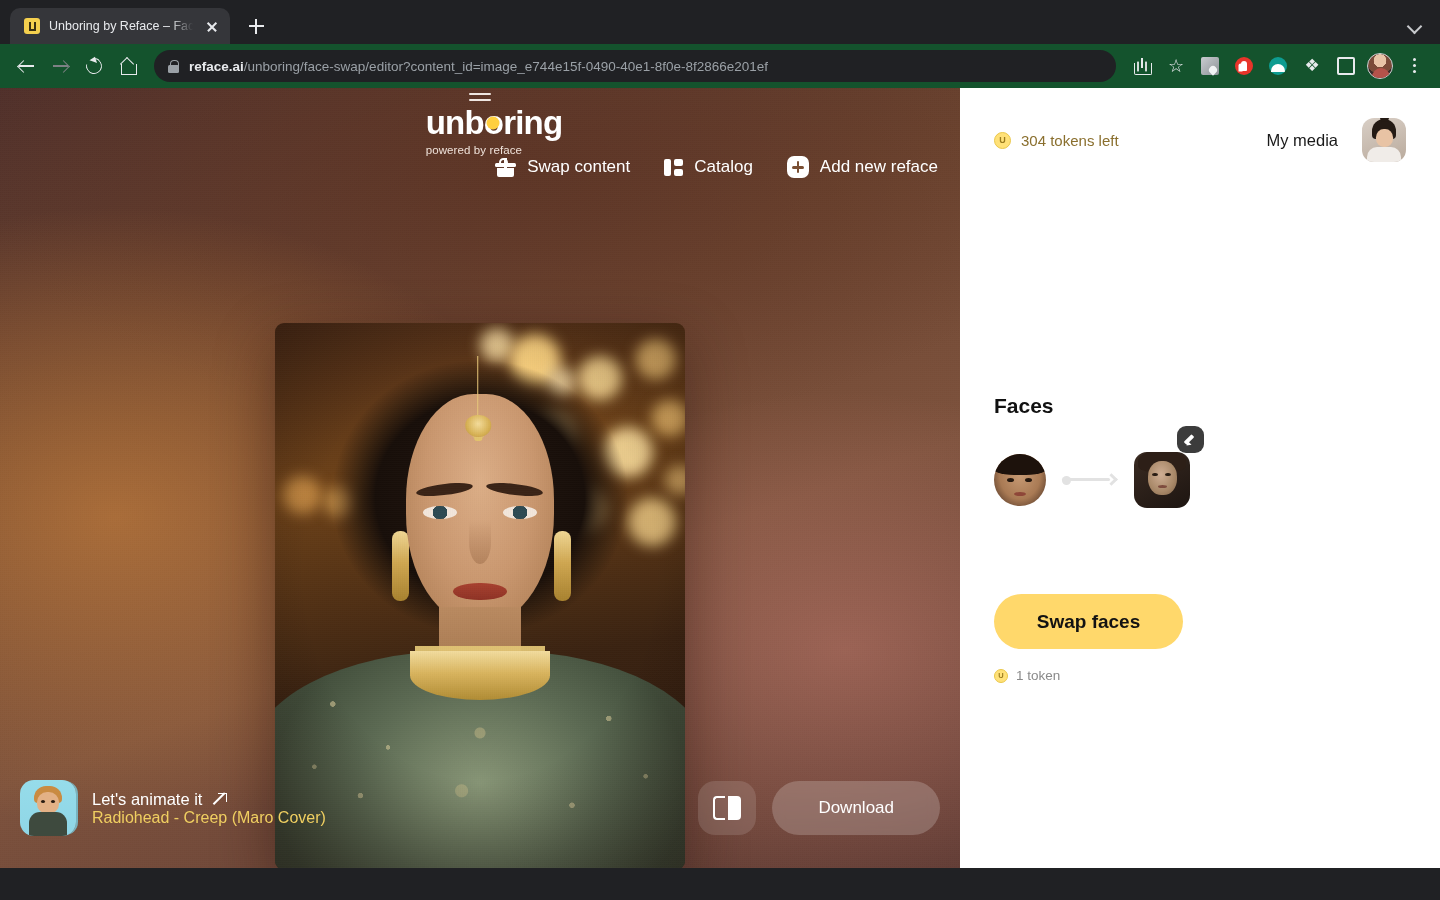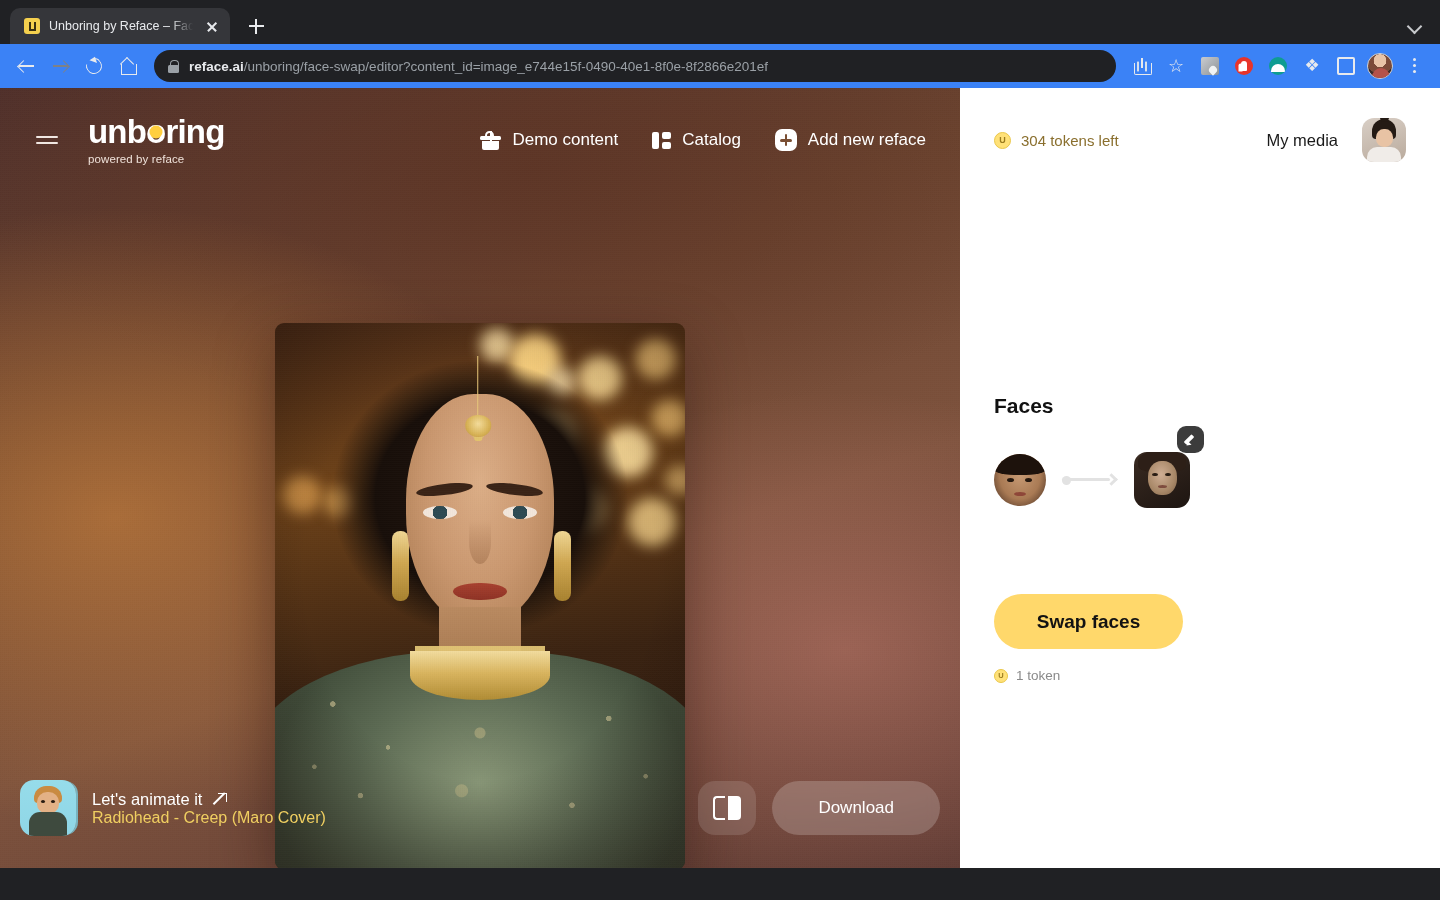--- a/index.html
+++ b/index.html
@@ -65,21 +65,21 @@
     width: 22px; height: 22px;
   }
   .tabsearch::before {
     content: ""; position: absolute; left: 5px; top: 7px;
     width: 9px; height: 9px;
     border-right: 2px solid #c7c9cc; border-bottom: 2px solid #c7c9cc;
     transform: rotate(45deg);
   }
 
   .toolbar {
-    height: 44px; background: #3b82f6;
+    height: 44px; background: #14532d;
     display: flex; align-items: center; padding: 0 10px; gap: 2px;
   }
   .tb-btn {
     width: 32px; height: 32px; border-radius: 50%;
     display: flex; align-items: center; justify-content: center;
     flex: none; position: relative;
   }
   .arrow-l, .arrow-r {
     width: 17px; height: 17px; position: relative;
   }
@@ -236,21 +236,21 @@
   }
   .canvas::after{
     content:""; position:absolute; inset:0; pointer-events:none;
     background-image:
       repeating-linear-gradient(0deg, rgba(255,255,255,0.012) 0 1px, transparent 1px 2px),
       repeating-linear-gradient(90deg, rgba(0,0,0,0.012) 0 1px, transparent 1px 2px);
   }
 
   .app-header {
     position:absolute; top:0; left:0; right:0; height:104px;
-    display:flex; align-items:center; padding: 0 34px; z-index: 5;
+    display:flex; align-items:center; padding: 0 22px; z-index: 5; flex-direction: column;
   }
   .hamburger { width:26px; height:18px; position:relative; flex:none; }
   .hamburger::before, .hamburger::after {
     content:""; position:absolute; left:2px; width:22px; height:2px;
     background:#f0e7e2; border-radius:1px;
   }
   .hamburger::before { top: 5px; }
   .hamburger::after  { top: 11px; }
 
   .logo { margin-left: 28px; }
@@ -678,21 +678,21 @@
               <span>ring</span>
             </div>
           <div class="logo-sub">powered by reface</div>
         </div>
 
         <div class="nav">
           <div class="nav-item">
             <span class="ic-gift">
                 <i></i>
               </span>
-            <span>Demo content</span>
+            <span>Swap content</span>
           </div>
           <div class="nav-item">
             <span class="ic-grid">
                 <span class="g1"></span>
                 <span class="g2"></span>
                 <span class="g3"></span>
               </span>
             <span>Catalog</span>
           </div>
           <div class="nav-item">

